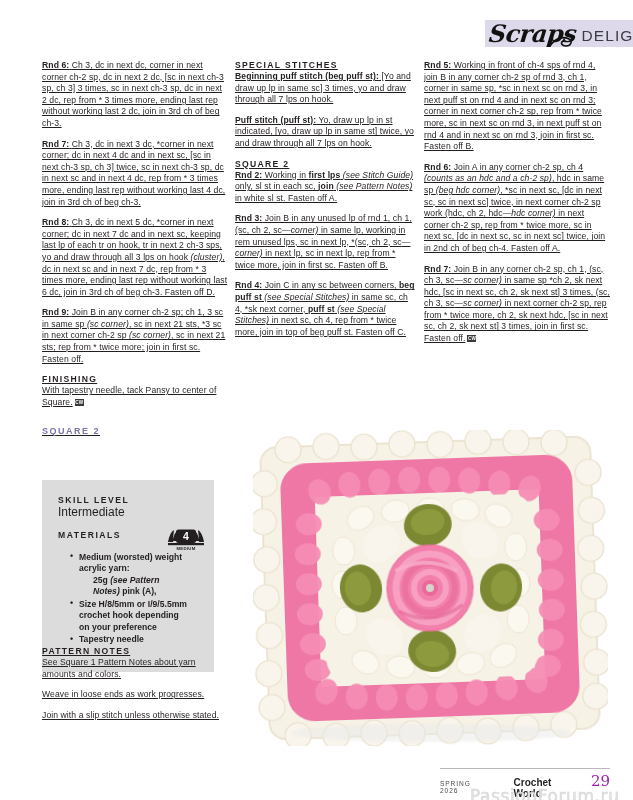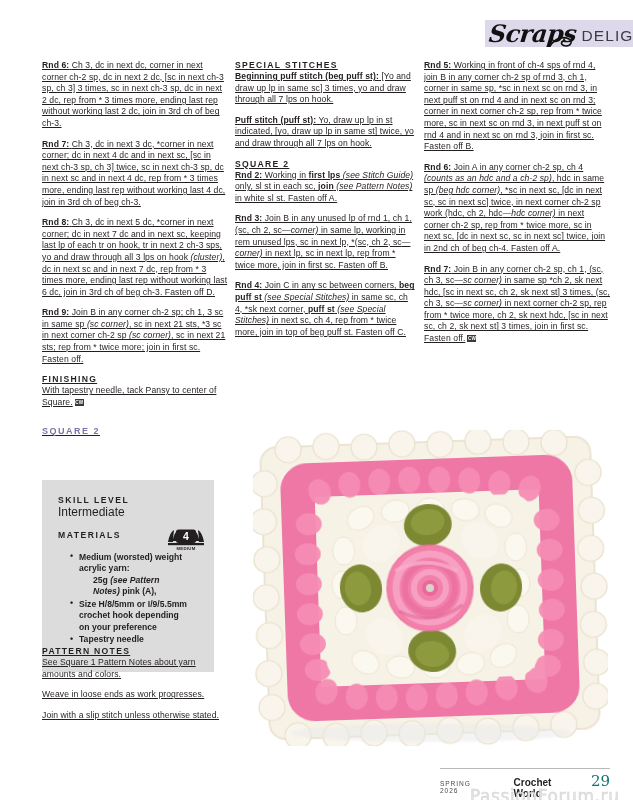--- a/index.html
+++ b/index.html
@@ -141,21 +141,21 @@
   .footer-rule{
     position:absolute;left:440px;top:768px;width:170px;height:1px;
     background:#b9b9b9;
   }
   .footer{
     position:absolute;left:440px;top:772px;width:170px;
     display:flex;align-items:baseline;justify-content:flex-end;gap:5px;
   }
   .footer .issue{font-size:6.6px;letter-spacing:0.9px;color:#4a4a4a;}
   .footer .mag{font-size:10px;font-weight:700;color:#231f20;padding-left:18px;}
-  .footer .pg{font-size:15px;color:#0f766e;font-family:"DejaVu Serif",serif;margin-left:5px;}
+  .footer .pg{font-size:15px;color:#a21caf;font-family:"DejaVu Serif",serif;margin-left:5px;}
   .watermark{
     position:absolute;left:470px;top:786px;
     font-size:17px;letter-spacing:0.6px;
     color:#e2e2e2;
     font-family:"DejaVu Sans", sans-serif;
     -webkit-text-stroke:0.4px #d0d0d0;
     white-space:nowrap;
   }
 </style>
 </head>

